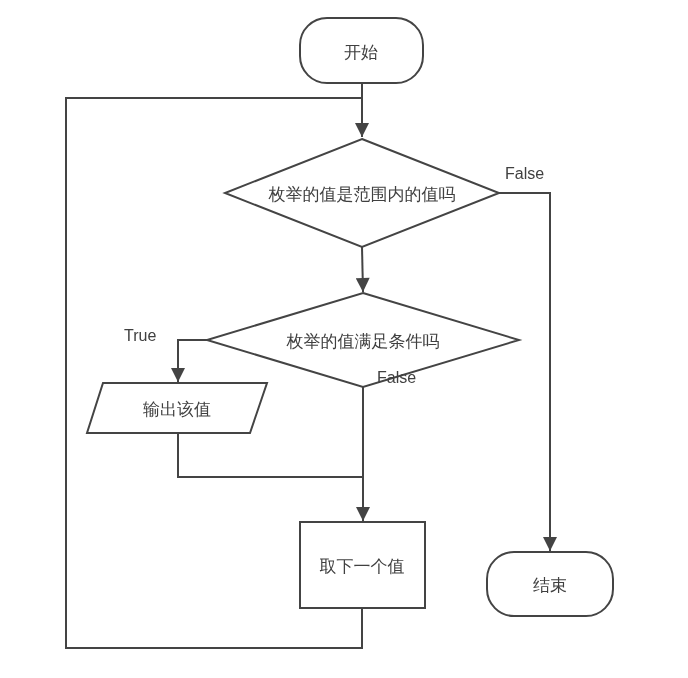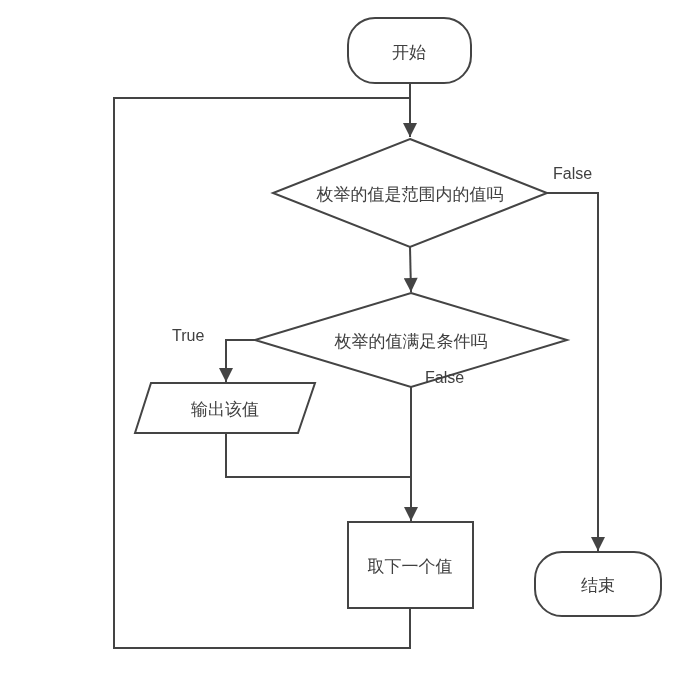--- a/index.html
+++ b/index.html
@@ -2,21 +2,21 @@
 <html style="--stroke: #444444; --text: #404040; --bg: #ffffff;"><head>
 <meta charset="utf-8">
 <style>
   html, body { margin: 0; padding: 0; }
   body {
     width: 688px; height: 678px;
     background: var(--bg, #ffffff);
     font-family: "Liberation Sans", sans-serif;
     overflow: hidden;
   }
-  .canvas-wrap { width: 568px; height: 678px; margin-left: 48px; }
+  .canvas-wrap { width: 568px; height: 678px; }
   .shape {
     fill: #ffffff;
     stroke: var(--stroke, #444444);
     stroke-width: 2;
   }
   .connector {
     fill: none;
     stroke: var(--stroke, #444444);
     stroke-width: 2;
     stroke-linejoin: miter;

